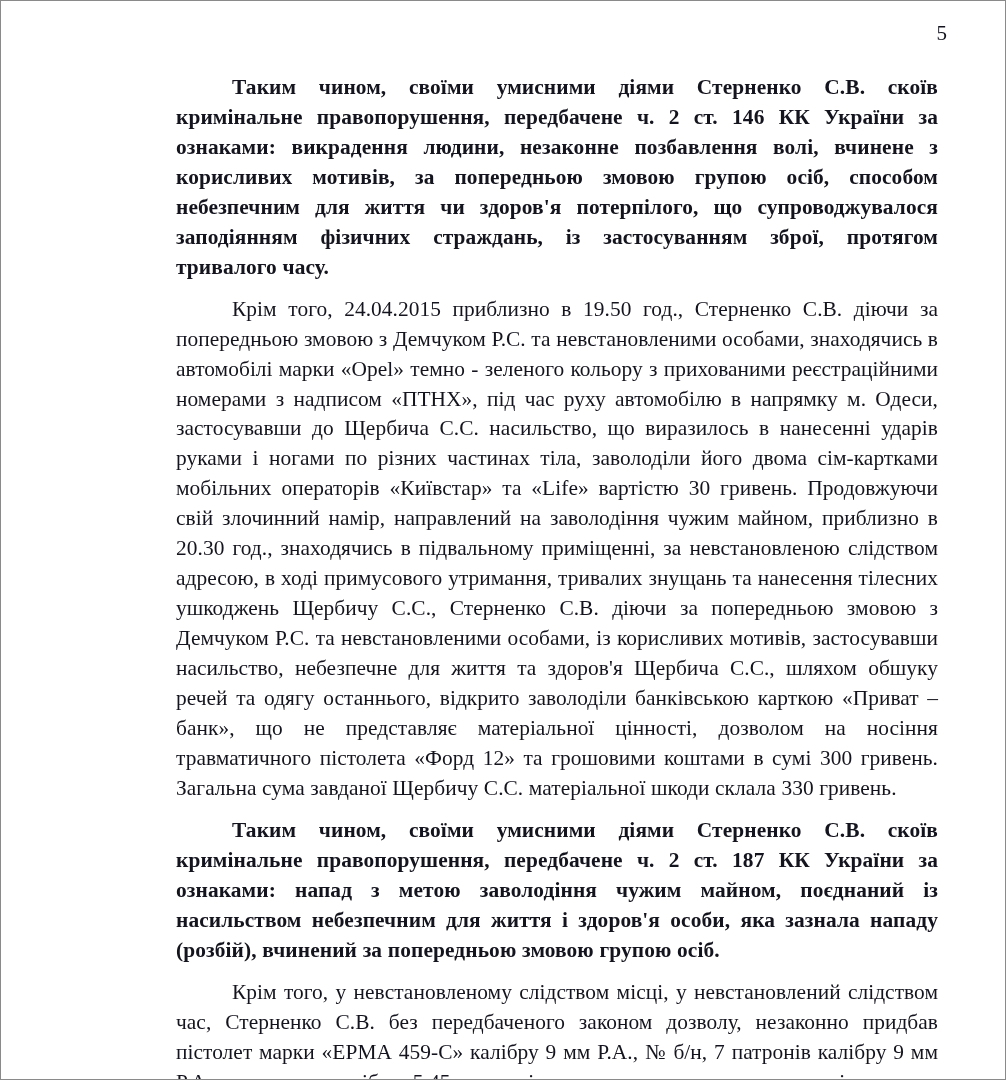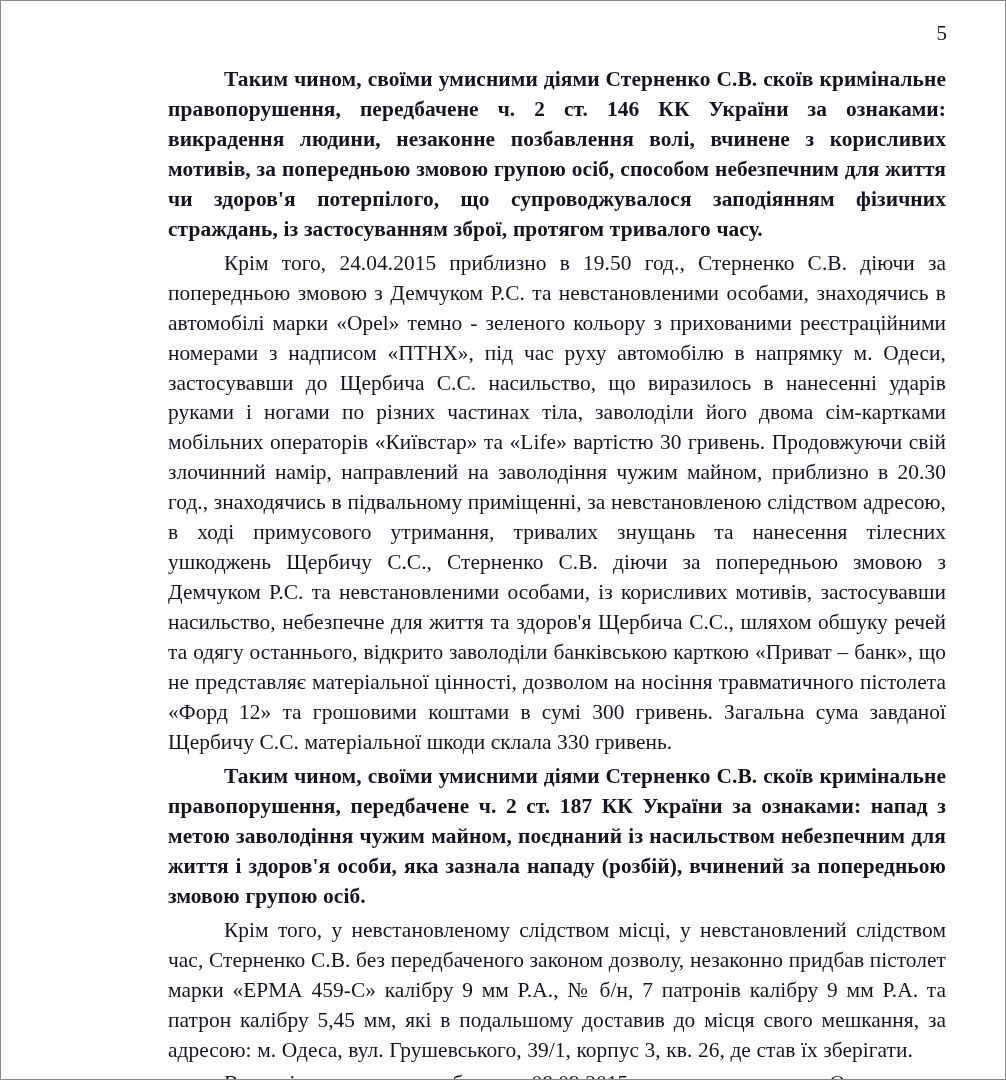--- a/index.html
+++ b/index.html
@@ -26,21 +26,21 @@
     line-height: 1;
     color: #12121c;
   }
   .body-text {
     position: absolute;
     left: 163px;
     top: 60px;
     width: 786px;
   }
   p.para {
-    margin: 4px;
+    margin: 12px;
     text-align: justify;
     text-justify: inter-word;
     text-indent: 56px;
     font-size: 21.4px;
     line-height: 29.95px;
     letter-spacing: 0.05px;
     word-spacing: 0.2px;
     color: #14141e;
   }
   p.bold {

